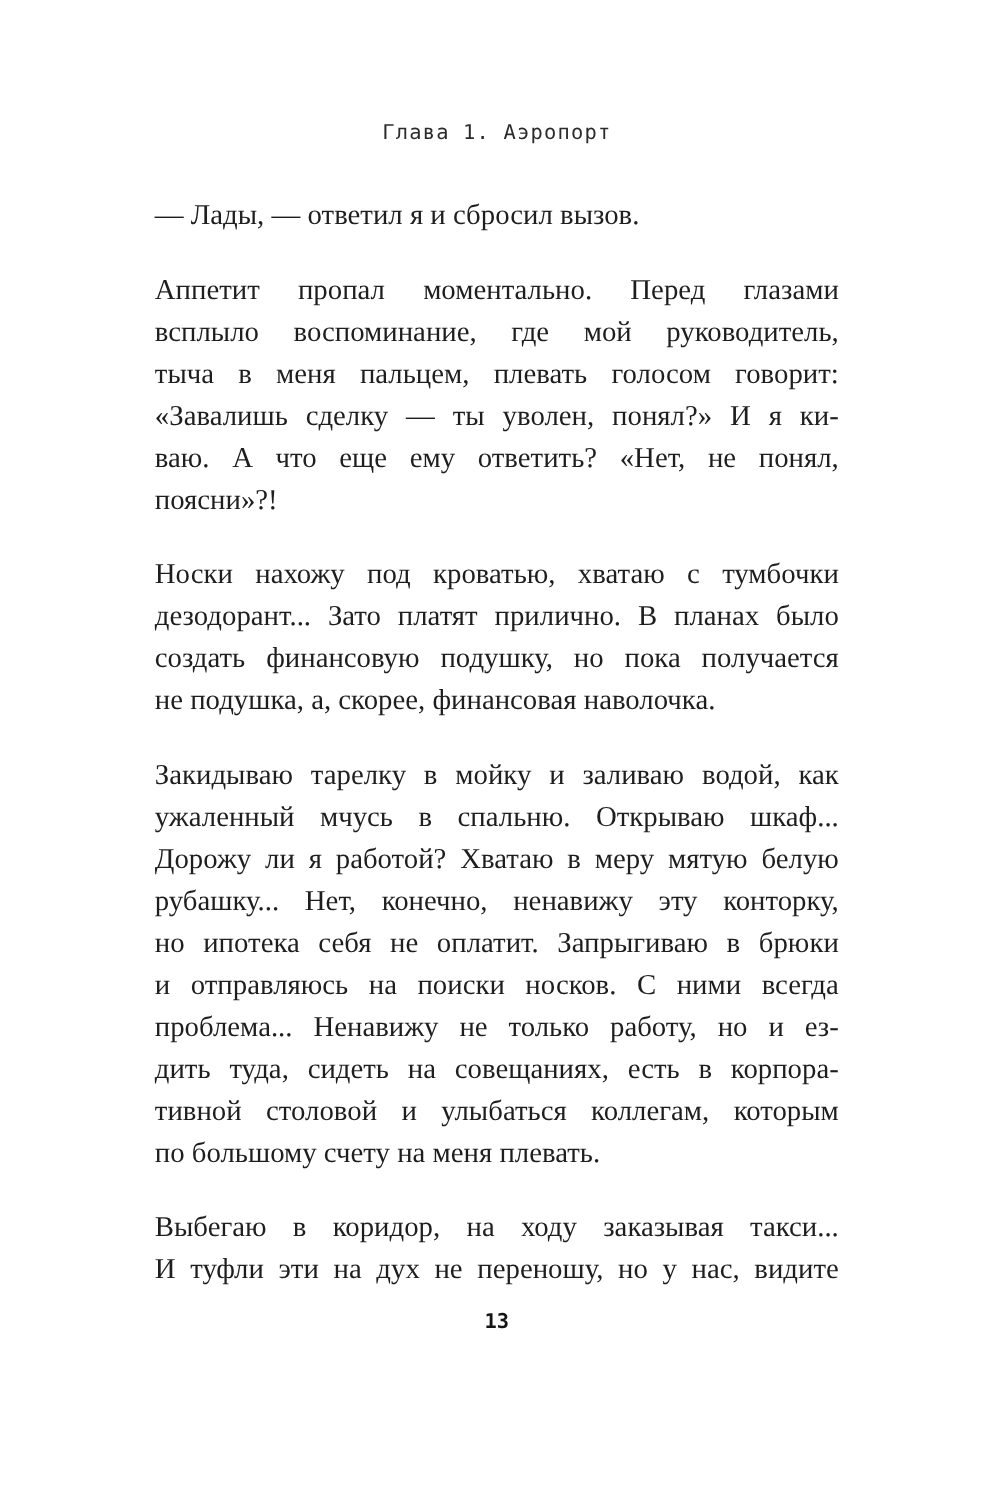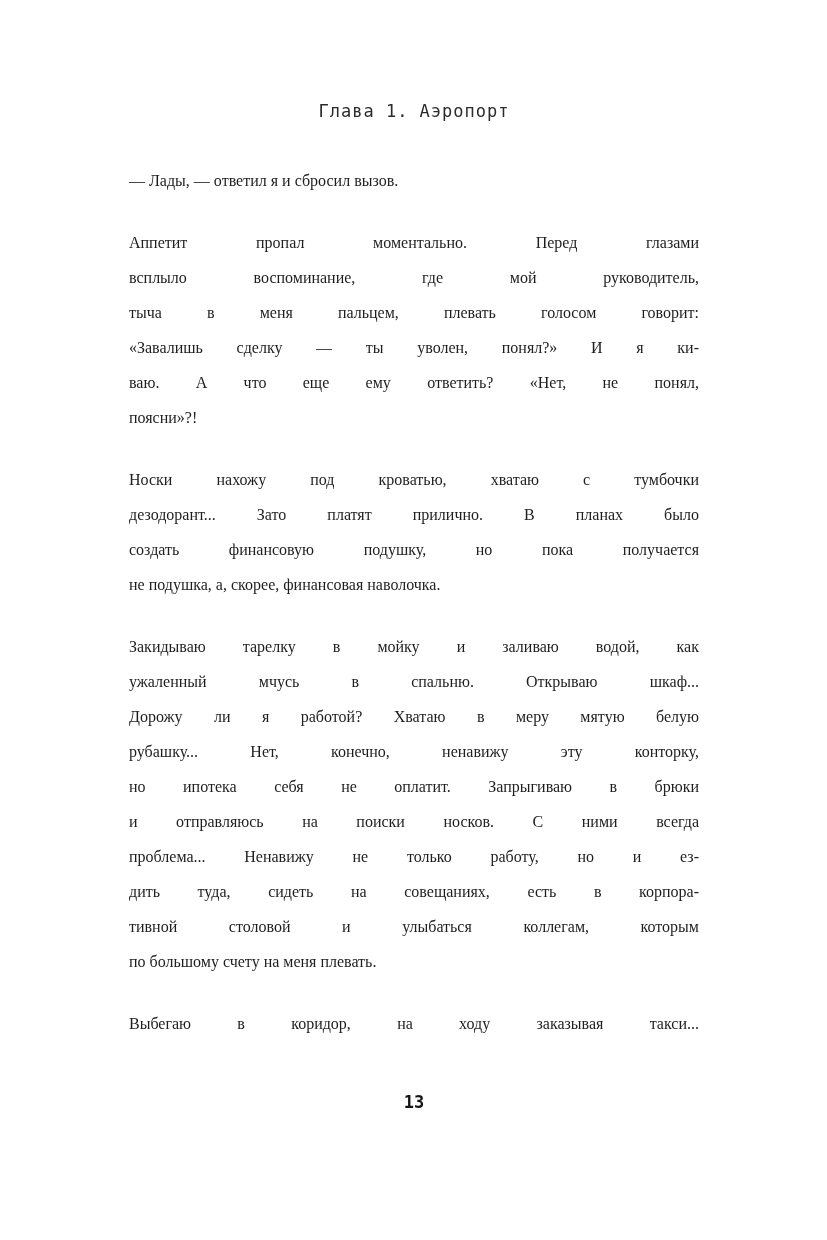--- a/index.html
+++ b/index.html
@@ -26,21 +26,21 @@
     letter-spacing: 1px;
     color: #2b2b2b;
     white-space: nowrap;
   }
   .body-text {
     position: absolute;
     top: 163px;
     left: 113px;
     width: 570px;
     font-family: "Liberation Serif", "DejaVu Serif", serif;
-    font-size: 16px;
+    font-size: 24px;
     line-height: 35px;
     color: #1e1e1e;
   }
   .paragraph {
     margin: 0 0 27px 0;
   }
   .paragraph:last-child {
     margin-bottom: 0;
   }
   .line {
@@ -93,17 +93,18 @@
         <div class="line">рубашку... Нет, конечно, ненавижу эту конторку,</div>
         <div class="line">но ипотека себя не оплатит. Запрыгиваю в брюки</div>
         <div class="line">и отправляюсь на поиски носков. С ними всегда</div>
         <div class="line">проблема... Ненавижу не только работу, но и ез-</div>
         <div class="line">дить туда, сидеть на совещаниях, есть в корпора-</div>
         <div class="line">тивной столовой и улыбаться коллегам, которым</div>
         <div class="line last">по большому счету на меня плевать.</div>
       </div>
       <div class="paragraph">
         <div class="line">Выбегаю в коридор, на ходу заказывая такси...</div>
+        <div class="line">И туфли эти на дух не переношу, но у нас, видите</div>
       </div>
     </div>
 
   <div class="page-number">13</div>
 </div>
 
 </body></html>

